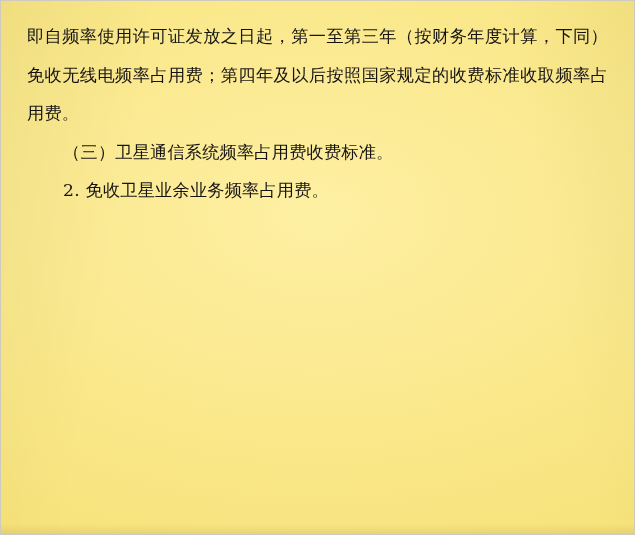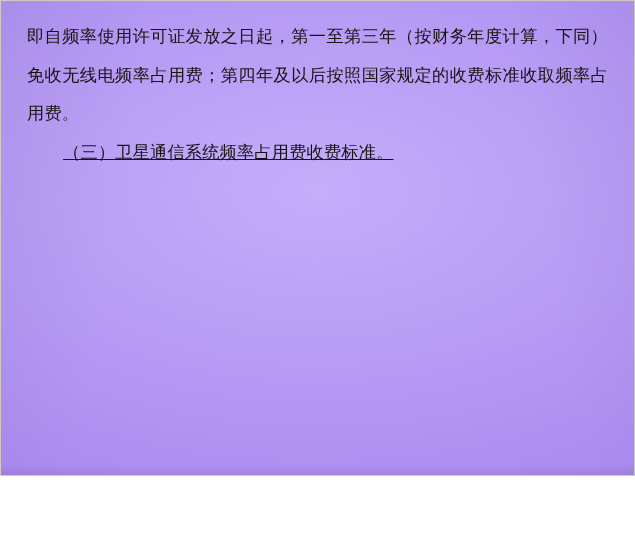--- a/index.html
+++ b/index.html
@@ -6,22 +6,22 @@
     margin: 0;
     padding: 0;
     background: #ffffff;
   }
   body {
     font-family: "DejaVu Serif", "Liberation Serif", serif;
   }
   .page {
     position: relative;
     width: 635px;
-    height: 476px;
-    background: #8b5cf6;
+    height: 535px;
+    background: #fde047;
     overflow: hidden;
     box-sizing: border-box;
     border: 1px solid #cfcabf;
   }
   
   .page::before {
     content: "";
     position: absolute;
     inset: 0;
     background:
@@ -43,21 +43,20 @@
   .para {
     margin: 0;
     text-indent: 0;
     white-space: normal;
   }
   .para + .para {
     margin-top: 0px;
   }
   .indent2 {
     text-indent: 2.1em;
-    text-decoration: underline;
   }
   .num-list {
     text-indent: 2.1em;
   }
   
   .bottom-edge {
     position: absolute;
     left: 0;
     right: 0;
     bottom: 0;
@@ -66,15 +65,16 @@
     pointer-events: none;
   }
 </style>
 </head>
 <body>
 
 <div class="page">
   <div class="body-text">
     <p class="para">即自频率使用许可证发放之日起，第一至第三年（按财务年度计算，下同）免收无线电频率占用费；第四年及以后按照国家规定的收费标准收取频率占用费。</p>
     <p class="para indent2">（三）卫星通信系统频率占用费收费标准。</p>
+    <p class="para num-list">2. 免收卫星业余业务频率占用费。</p>
   </div>
   <div class="bottom-edge"></div>
 </div>
 
 </body></html>

